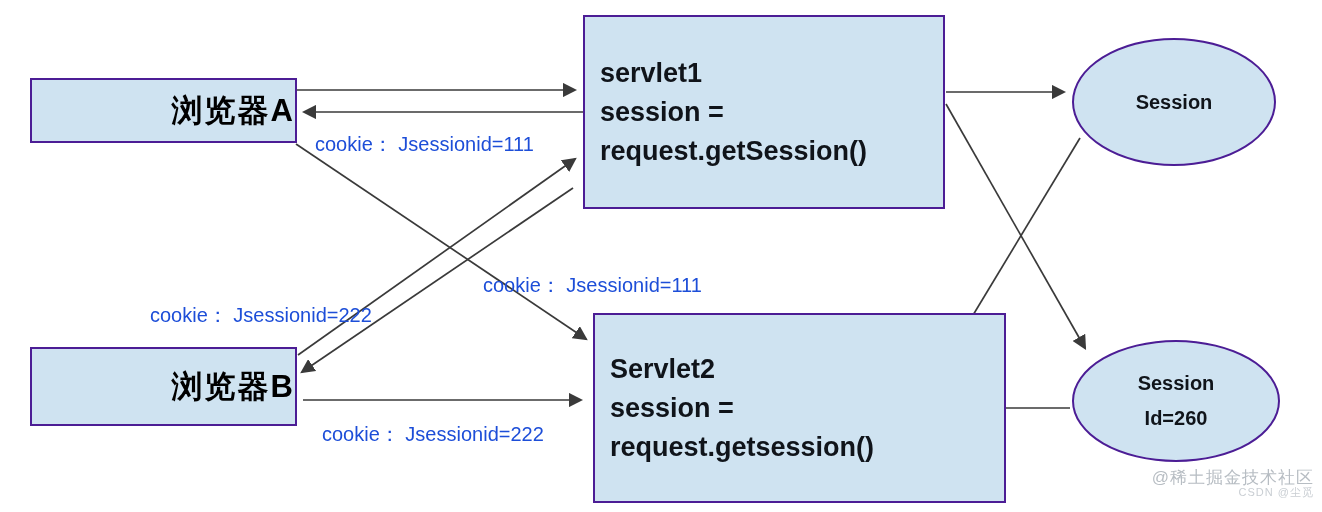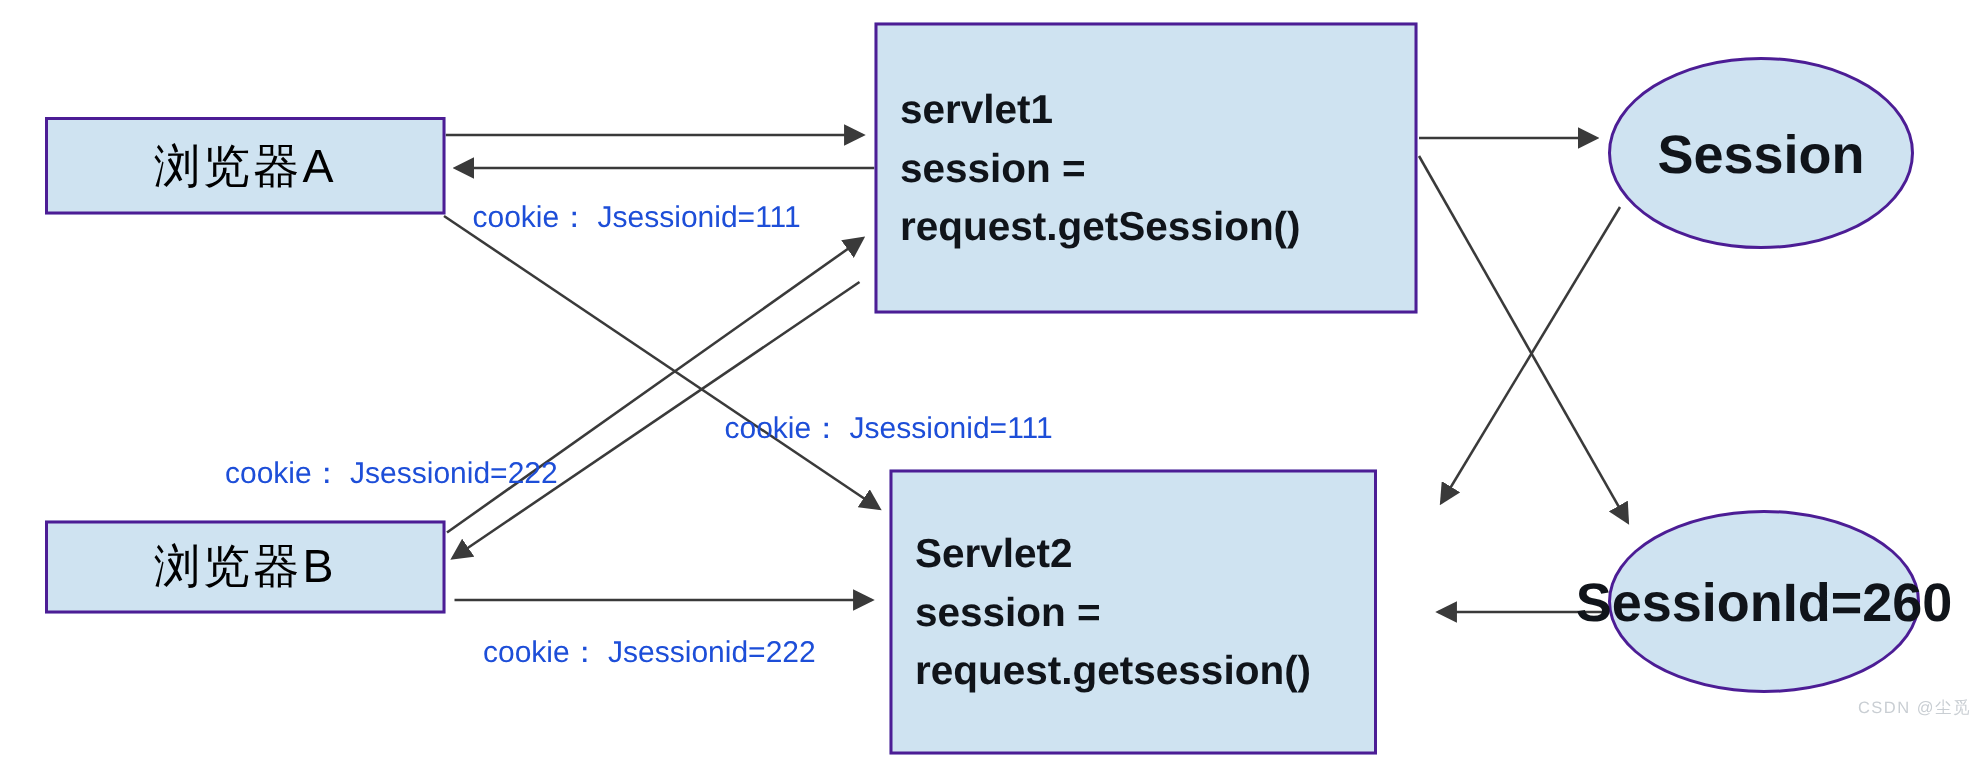--- a/index.html
+++ b/index.html
@@ -22,37 +22,38 @@
     background: #cfe3f1;
     border: 2px solid #4c1d95;
     box-sizing: border-box;
     color: #10141a;
     display: flex;
     align-items: center;
     justify-content: center;
   }
   .browser-box {
     font-size: 31px;
-    font-weight: normal;
+    font-weight: bold;
     letter-spacing: 2px;
     color: #000000;
+    justify-content: flex-end;
   }
   .servlet-box {
     flex-direction: column;
     align-items: flex-start;
     justify-content: center;
     padding-left: 15px;
     font-size: 27px;
     font-weight: bold;
     line-height: 39px;
   }
   .ellipse-node {
     border-radius: 50%;
-    flex-direction: row;
-    font-size: 36px;
+    flex-direction: column;
+    font-size: 20px;
     font-weight: bold;
     line-height: 35px;
   }
   .edge-label {
     position: absolute;
     font-size: 20px;
     color: #1d4ed8;
     white-space: nowrap;
   }
   .watermark {
@@ -67,21 +68,20 @@
     color: #b7bdc3;
     letter-spacing: 1px;
     display: block;
   }
   .watermark .wm-line2 {
     font-size: 11px;
     color: #c9ced3;
     letter-spacing: 1px;
     display: block;
     margin-top: -2px;
-    text-align: center;
   }
 </style>
 </head>
 <body>
 
 <div id="canvas">
 
   <svg id="arrow-layer" viewBox="0 0 1322 512" xmlns="http://www.w3.org/2000/svg">
     <defs>
       <marker id="arrowhead" viewBox="0 0 10 10" refX="8.5" refY="5" markerWidth="8.5" markerHeight="8.5" orient="auto">
@@ -97,31 +97,31 @@
     <line x1="946" y1="92" x2="1064" y2="92" marker-end="url(#arrowhead)"></line>
     <line x1="946" y1="104" x2="1085" y2="348" marker-end="url(#arrowhead)"></line>
     <line x1="1080" y1="138" x2="961" y2="335" marker-end="url(#arrowhead)"></line>
     <line x1="1070" y1="408" x2="959" y2="408" marker-end="url(#arrowhead)"></line>
   </svg>
 
   <div class="node browser-box" style="left:30px; top:78px; width:267px; height:65px;">
     <span>浏览器A</span>
   </div>
 
-  <div class="node browser-box" style="left:30px; top:347px; width:267px; height:62px;">
+  <div class="node browser-box" style="left:30px; top:347px; width:267px; height:79px;">
     <span>浏览器B</span>
   </div>
 
   <div class="node servlet-box" style="left:583px; top:15px; width:362px; height:194px;">
     <span>servlet1</span>
     <span>session =</span>
     <span>request.getSession()</span>
   </div>
 
-  <div class="node servlet-box" style="left:593px; top:313px; width:325px; height:190px;">
+  <div class="node servlet-box" style="left:593px; top:313px; width:413px; height:190px;">
     <span>Servlet2</span>
     <span>session =</span>
     <span>request.getsession()</span>
   </div>
 
   <div class="node ellipse-node" style="left:1072px; top:38px; width:204px; height:128px;">
     <span>Session</span>
   </div>
 
   <div class="node ellipse-node" style="left:1072px; top:340px; width:208px; height:122px;">
@@ -131,16 +131,17 @@
 
   <div class="edge-label" style="left:315px; top:131px;">cookie： Jsessionid=111</div>
 
   <div class="edge-label" style="left:483px; top:272px;">cookie： Jsessionid=111</div>
 
   <div class="edge-label" style="left:150px; top:302px;">cookie： Jsessionid=222</div>
 
   <div class="edge-label" style="left:322px; top:421px;">cookie： Jsessionid=222</div>
 
   <div class="watermark">
+    <span class="wm-line1">@稀土掘金技术社区</span>
     <span class="wm-line2">CSDN @尘觅</span>
   </div>
 
 </div>
 
 </body></html>

